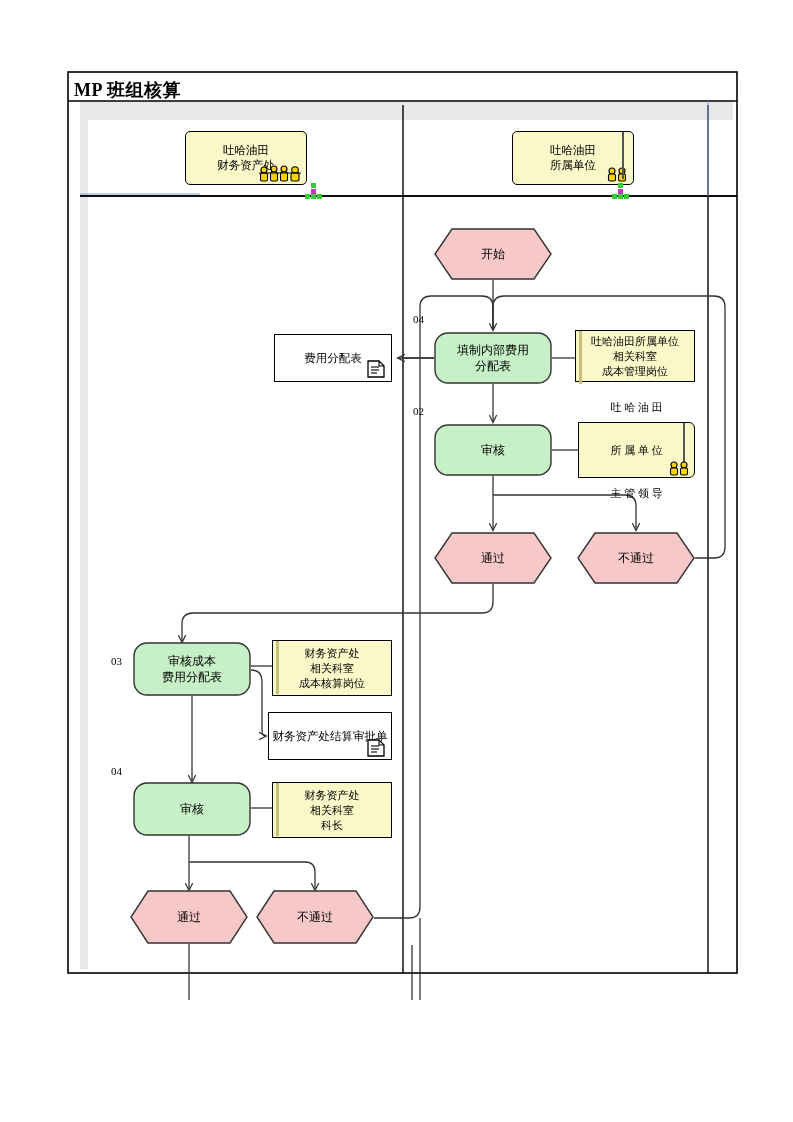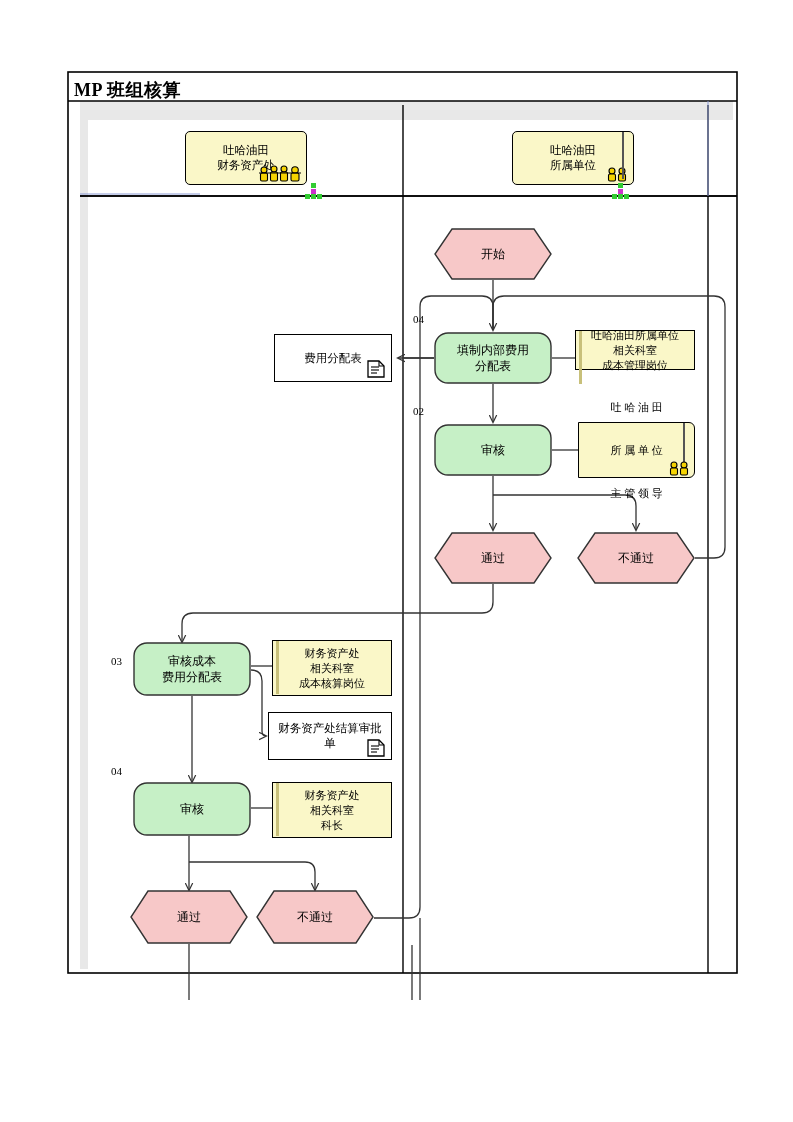--- a/index.html
+++ b/index.html
@@ -212,21 +212,21 @@
     <span style="position:absolute;inset:0;display:flex;align-items:center;justify-content:center;font-size:12px;color:#000;" class="lbl">通过</span>
   </div>
 
   <div style="position:absolute;left:256px;top:890px;width:118px;height:54px;">
     <svg width="118" height="54" viewBox="0 0 118 54">
       <polygon points="18,1 100,1 117,27 100,53 18,53 1,27" fill="#f7c8c8" stroke="#333" stroke-width="1.4"></polygon>
     </svg>
     <span style="position:absolute;inset:0;display:flex;align-items:center;justify-content:center;font-size:12px;color:#000;" class="lbl">不通过</span>
   </div>
 
-  <div style="position:absolute;left:575px;top:330px;width:120px;height:40px;background:#faf7c8;
+  <div style="position:absolute;left:575px;top:330px;width:120px;height:52px;background:#faf7c8;
               border:1.4px solid #000;box-sizing:border-box;
               display:flex;flex-direction:column;align-items:center;justify-content:center;
               font-size:11px;line-height:15px;color:#000;">
     <div style="position:absolute;left:3px;top:0;width:3px;height:53px;background:#c8c07a;"></div>
     <span class="lbl">吐哈油田所属单位</span>
     <span class="lbl">相关科室</span>
     <span class="lbl">成本管理岗位</span>
   </div>
 
   <div style="position:absolute;left:578px;top:422px;width:117px;height:56px;background:#faf7c8;
@@ -275,21 +275,21 @@
       <path d="M2,2 L13,2 L18,7 L18,18 L2,18 Z" fill="#fff" stroke="#000" stroke-width="1.3"></path>
       <path d="M13,2 L13,7 L18,7" fill="none" stroke="#000" stroke-width="1.1"></path>
       <line x1="5" y1="8" x2="13" y2="8" stroke="#000" stroke-width="1.1"></line>
       <line x1="5" y1="11" x2="13" y2="11" stroke="#000" stroke-width="1.1"></line>
       <line x1="5" y1="14" x2="11" y2="14" stroke="#000" stroke-width="1.1"></line>
     </svg>
   </div>
 
   <div style="position:absolute;left:268px;top:712px;width:124px;height:48px;background:#fff;
               border:1.4px solid #000;box-sizing:border-box;
-              display:flex;flex-direction:column;align-items:center;justify-content:center;
+              display:flex;align-items:center;justify-content:center;
               font-size:11.5px;line-height:15px;color:#000;">
     <span class="lbl">财务资产处结算审批</span>
     <span class="lbl">单</span>
     <svg width="20" height="20" viewBox="0 0 20 20" style="position:absolute;right:5px;bottom:1px;">
       <path d="M2,2 L13,2 L18,7 L18,18 L2,18 Z" fill="#fff" stroke="#000" stroke-width="1.3"></path>
       <path d="M13,2 L13,7 L18,7" fill="none" stroke="#000" stroke-width="1.1"></path>
       <line x1="5" y1="8" x2="13" y2="8" stroke="#000" stroke-width="1.1"></line>
       <line x1="5" y1="11" x2="13" y2="11" stroke="#000" stroke-width="1.1"></line>
       <line x1="5" y1="14" x2="11" y2="14" stroke="#000" stroke-width="1.1"></line>
     </svg>

